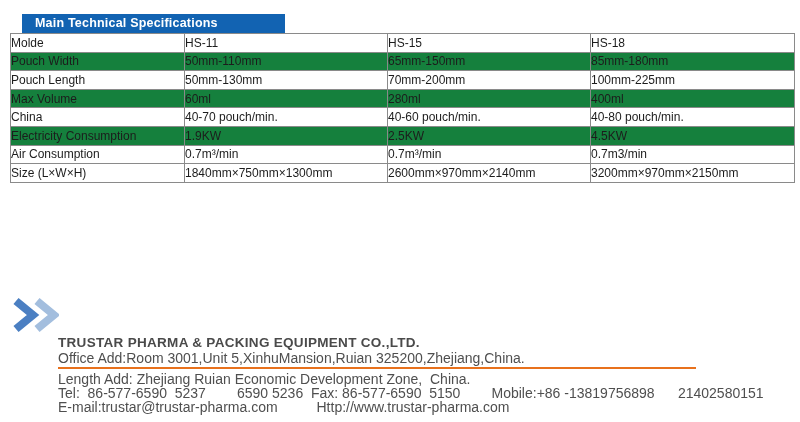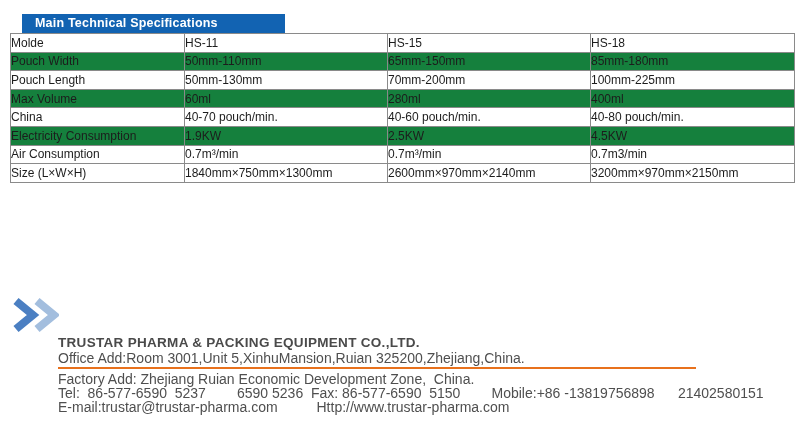--- a/index.html
+++ b/index.html
@@ -98,16 +98,16 @@
 
 <svg class="logo" width="46" height="40" viewBox="0 0 46 40">
   <polyline points="3,6 20,20 3,34" fill="none" stroke="#4b7fc2" stroke-width="8"></polyline>
   <polyline points="24,6 41,20 24,34" fill="none" stroke="#a3bede" stroke-width="8"></polyline>
 </svg>
 
 <div class="company">
   <div class="name">TRUSTAR PHARMA &amp; PACKING EQUIPMENT CO.,LTD.</div>
   <div class="line">Office Add:Room 3001,Unit 5,XinhuMansion,Ruian 325200,Zhejiang,China.</div>
   <div class="orange-rule"></div>
-  <div class="line">Factory Add: Zhejiang Ruian Economic Development Zone,  China.</div>
+  <div class="line">Length Add: Zhejiang Ruian Economic Development Zone,  China.</div>
   <div class="line">Tel:  86-577-6590  5237        6590 5236  Fax: 86-577-6590  5150        Mobile:+86 -13819756898      21402580151</div>
   <div class="line">E-mail:trustar@trustar-pharma.com          Http://www.trustar-pharma.com</div>
 </div>
 
 </body></html>

